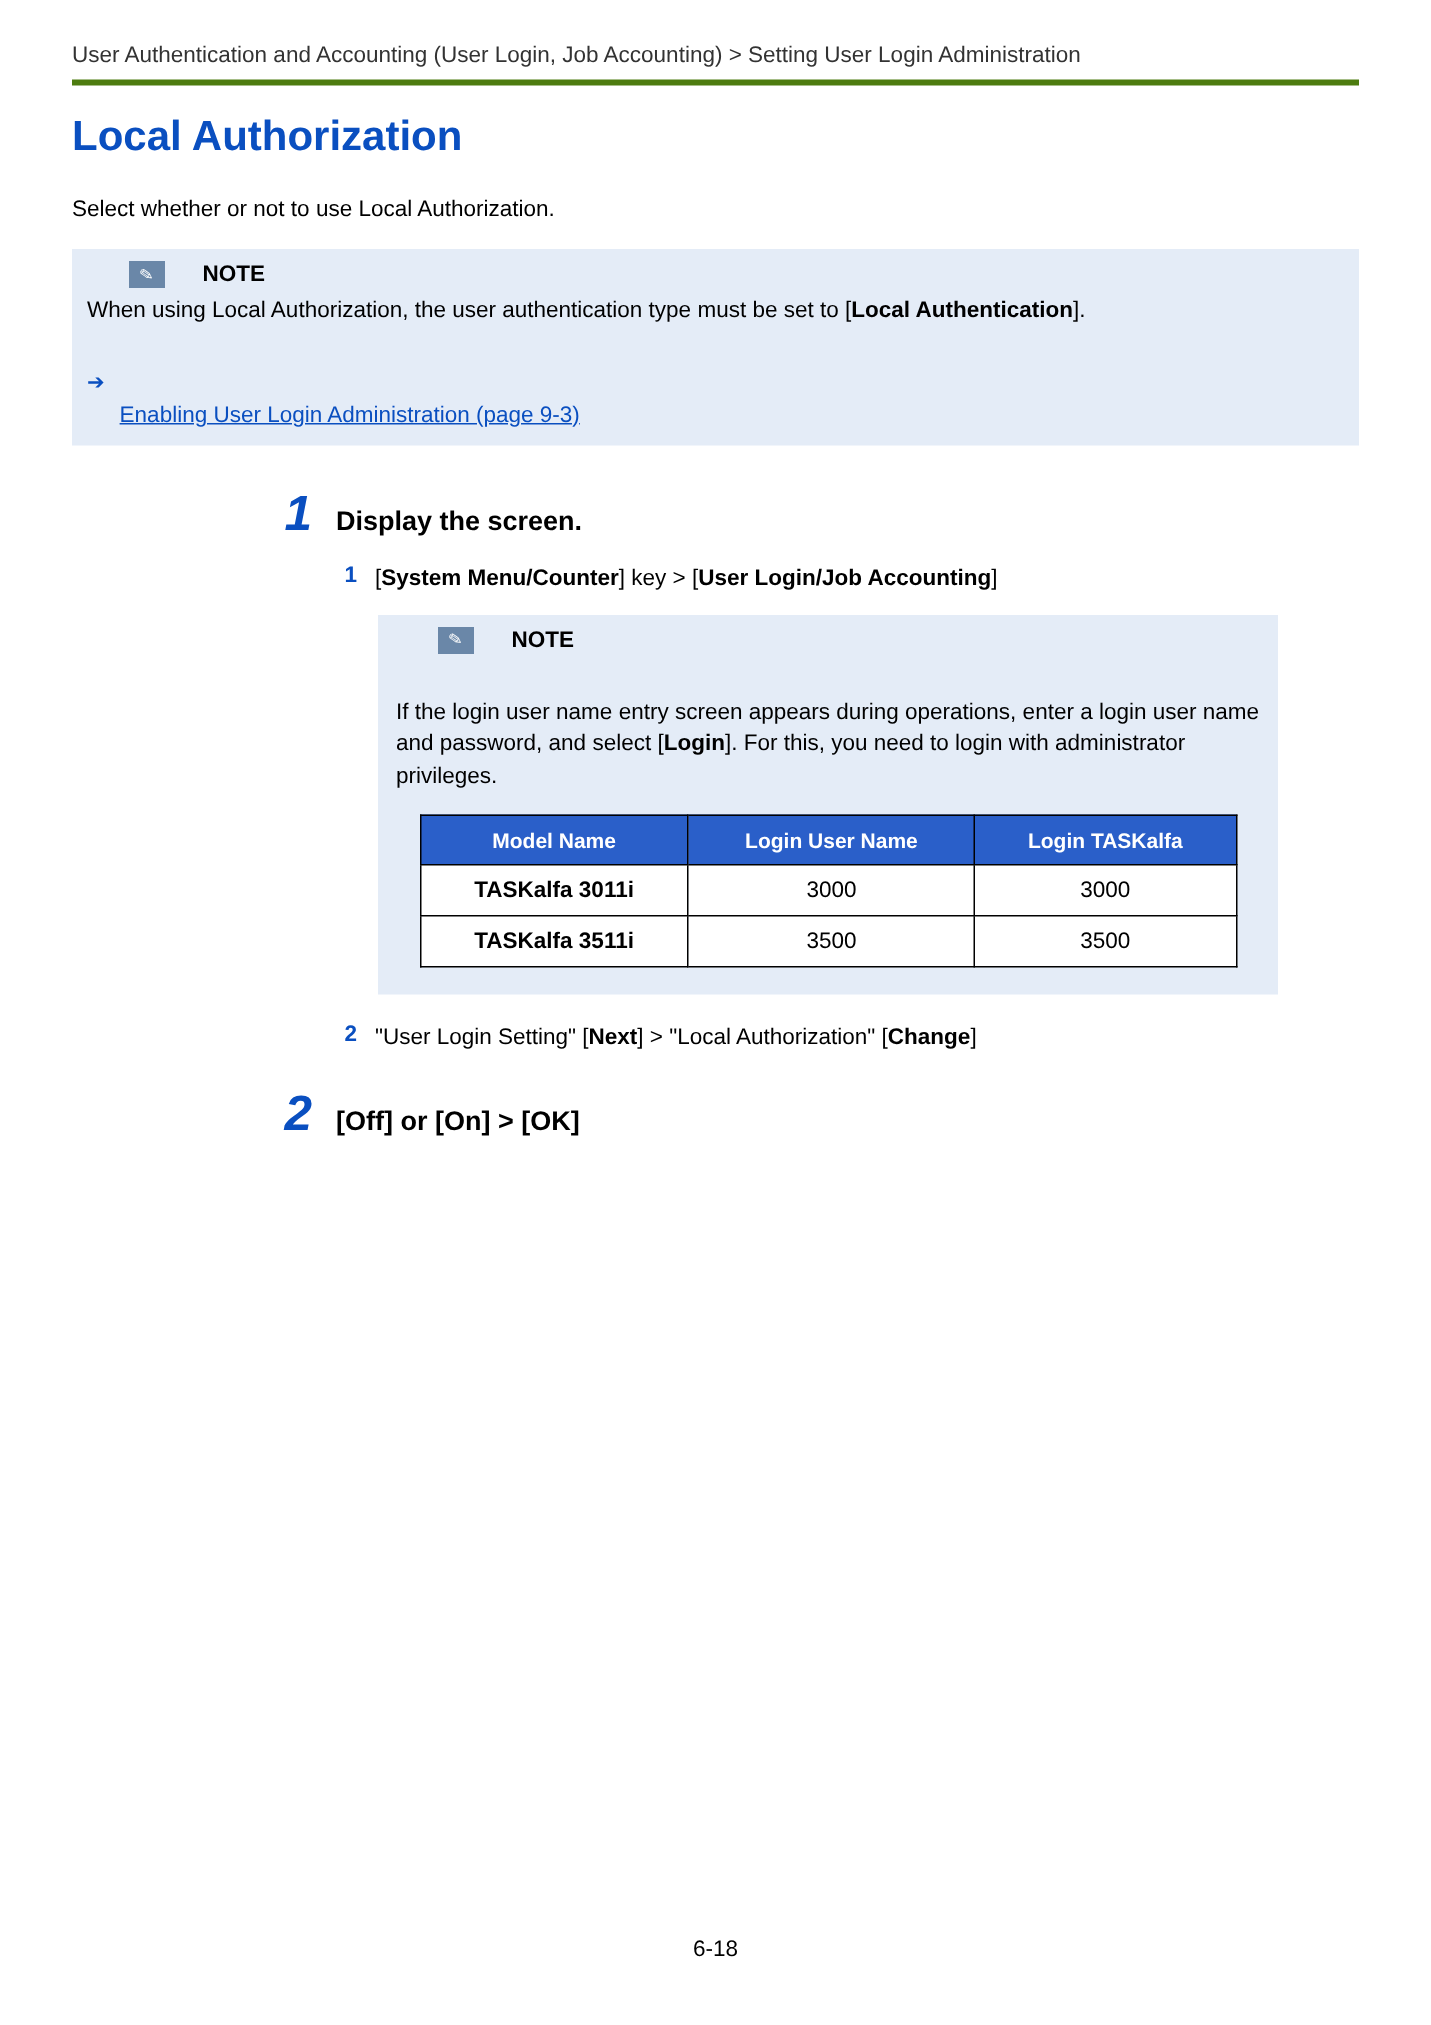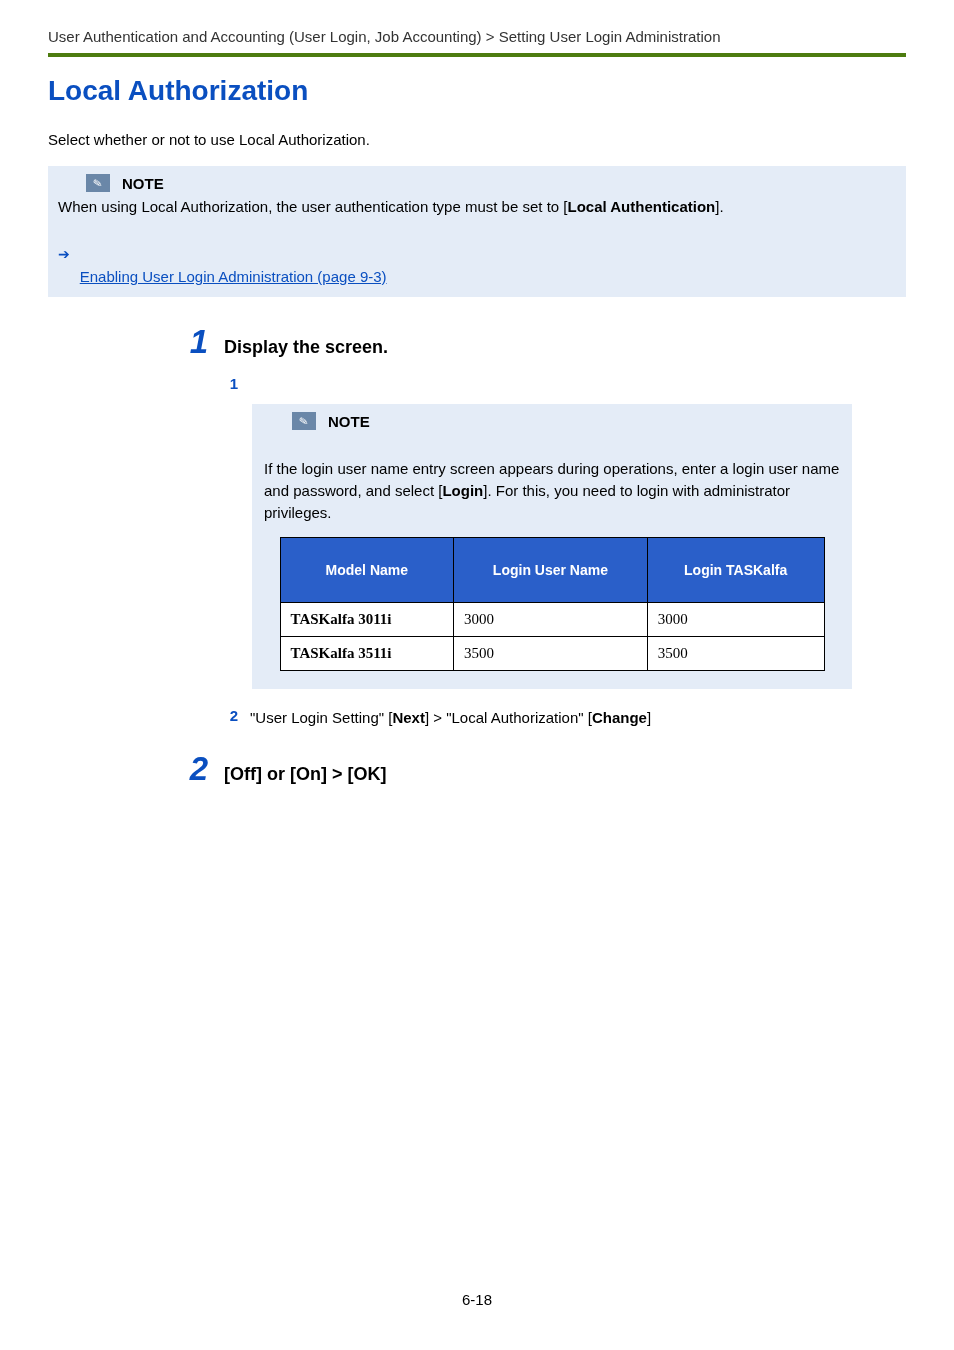--- a/index.html
+++ b/index.html
@@ -37,22 +37,22 @@
       font-size: 15px;
       margin-bottom: 18px;
     }
     .note-box {
       background: #e4ecf7;
       padding: 8px 10px 12px 10px;
       margin-bottom: 26px;
     }
     .note-header {
       display: flex;
-      align-items: center;
-      gap: 12px;
+      align-items: flex-start;
+      gap: 25px;
       margin-bottom: 4px;
       padding-left: 28px;
     }
     .note-icon {
       width: 24px;
       height: 18px;
       background: #6a87a8;
       flex-shrink: 0;
       position: relative;
       display: flex;
@@ -156,32 +156,31 @@
     .cred-table {
       border-collapse: collapse;
       margin: 14px auto 0 auto;
       width: 545px;
     }
     .cred-table th {
       background: #2a5fc9;
       color: #fff;
       font-weight: bold;
       font-size: 14px;
-      padding: 24px 10px;
+      padding: 8px 10px;
       border: 1px solid #000;
       text-align: center;
       margin-left: 27px;
     }
     .cred-table td {
       border: 1px solid #000;
       padding: 8px 10px;
       font-size: 15px;
-      text-align: left;
+      text-align: center;
       background: #fff;
-      font-family: Liberation Serif, serif;
     }
     .cred-table td.model {
       font-weight: bold;
     }
     .page-num {
       position: absolute;
       bottom: 42px;
       left: 0;
       width: 100%;
       text-align: center;
@@ -218,20 +217,23 @@
 
   <div class="step-section">
     <div class="step-header">
       <span class="big-num">1</span>
       <span class="step-title">Display the screen.</span>
     </div>
 
     <div class="substeps-block">
       <div class="substep">
         <span class="substep-num">1</span>
+        <span class="substep-text">
+          <span>[</span><b>System Menu/Counter</b><span>] key &gt; [</span><b>User Login/Job Accounting</b><span>]</span>
+        </span>
       </div>
 
       <div class="inner-note">
         <div class="note-header">
           <span class="note-icon"></span>
           <span class="note-label">NOTE</span>
         </div>
         <div class="note-body">
           <p>
             <span>If the login user name entry screen appears during operations, enter a login user name and password, and select [</span><b>Login</b><span>]. For this, you need to login with administrator privileges.</span>

